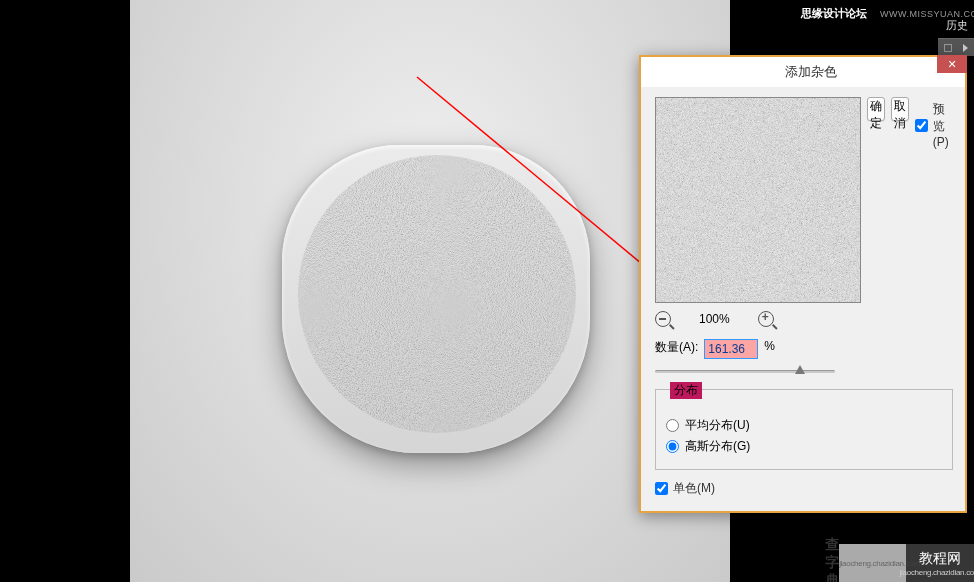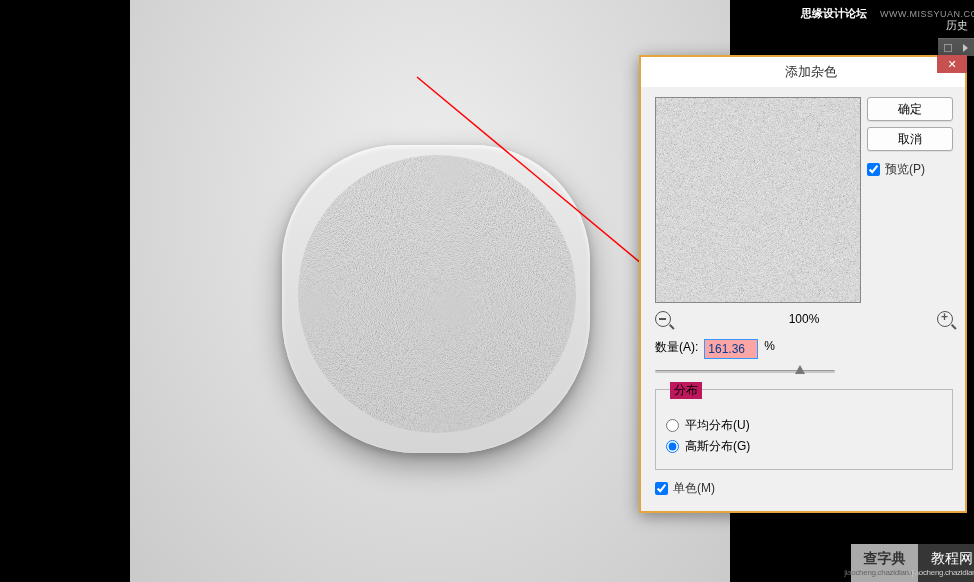--- a/index.html
+++ b/index.html
@@ -101,41 +101,41 @@
       width: 206px; height: 206px;
       border: 1px solid #888;
       overflow: hidden;
       display: inline-block;
       vertical-align: top;
     }
     .side-controls {
       position: absolute;
       right: 12px; top: 10px;
       width: 86px;
-      display: flex; flex-direction: column; gap: 6px;
+      display: flex; flex-direction: row; gap: 6px;
     }
     .ps-btn {
       height: 24px;
       background: #fdfdfd;
       border: 1px solid #aaa;
       border-radius: 3px;
       font-size: 12px;
       cursor: pointer;
       box-shadow: 0 1px 1px rgba(0,0,0,0.08);
     }
     .checkbox-row {
       display: flex; align-items: center;
       font-size: 12px; color: #333;
       margin-top: 4px;
     }
     .checkbox-row input { margin-right: 5px; }
     
     .zoom-row {
-      display: flex; align-items: center; justify-content: space-between;
-      gap: 14px; margin: 8px 0 12px; font-size: 12px;
+      display: flex; align-items: center; justify-content: flex-start;
+      gap: 28px; margin: 8px 0 12px; font-size: 12px;
     }
     .zoom-icon {
       width: 16px; height: 16px;
       border: 1.5px solid #555; border-radius: 50%;
       position: relative;
       cursor: pointer;
     }
     .zoom-icon::after {
       content: ''; position: absolute;
       width: 6px; height: 1.5px; background: #555;
@@ -207,22 +207,22 @@
     .watermark-box {
       position: absolute;
       right: 0; bottom: 0;
       width: 135px; height: 38px;
       display: flex;
     }
     .wm-left {
       width: 67px;
       background: rgba(200,200,200,0.85);
       color: #333;
-      display: flex; flex-direction: column; align-items: center; justify-content: center;
-      font-size: 14px; font-weight: bold; margin-left: 12px;
+      display: flex; flex-direction: row; align-items: center; justify-content: center;
+      font-size: 14px; font-weight: bold;
     }
     .wm-left .sub { font-size: 8px; font-weight: normal; color: #666; letter-spacing: -0.3px; }
     .wm-right {
       width: 68px;
       background: rgba(60,60,60,0.9);
       color: #fff;
       display: flex; flex-direction: column; align-items: center; justify-content: center;
       font-size: 14px;
     }
     .wm-right .sub { font-size: 8px; color: #ccc; letter-spacing: -0.3px; }

